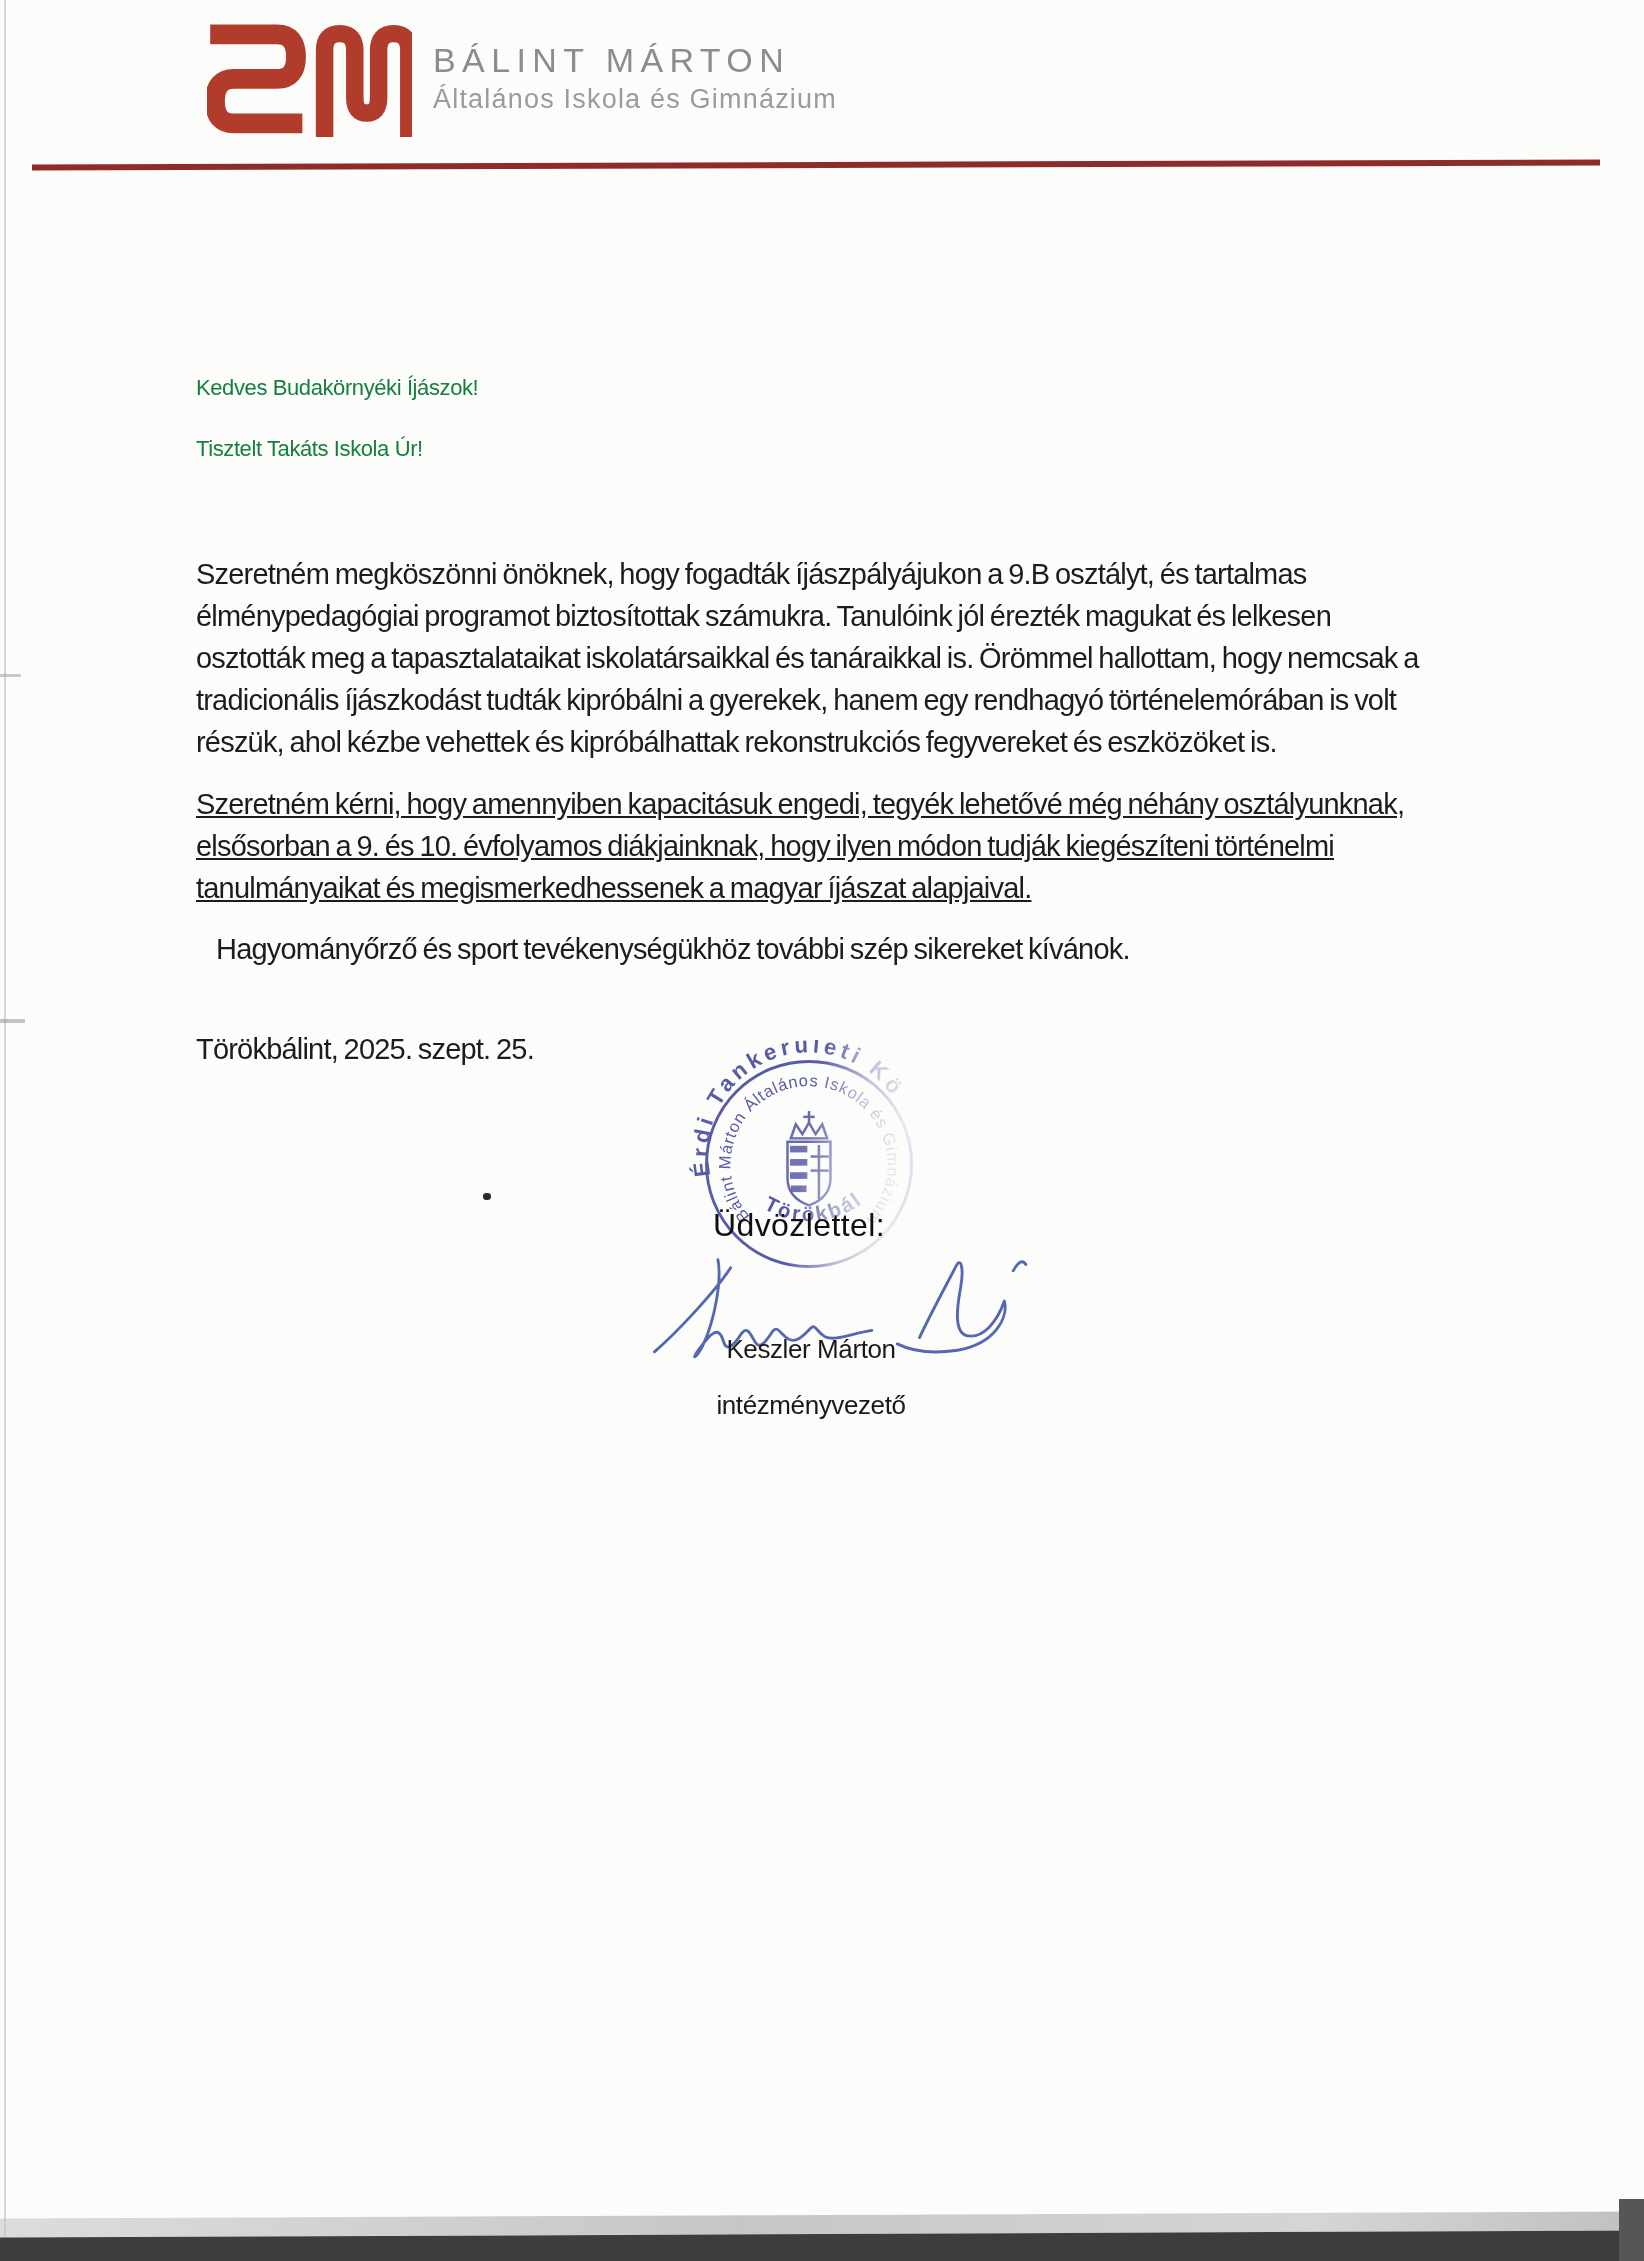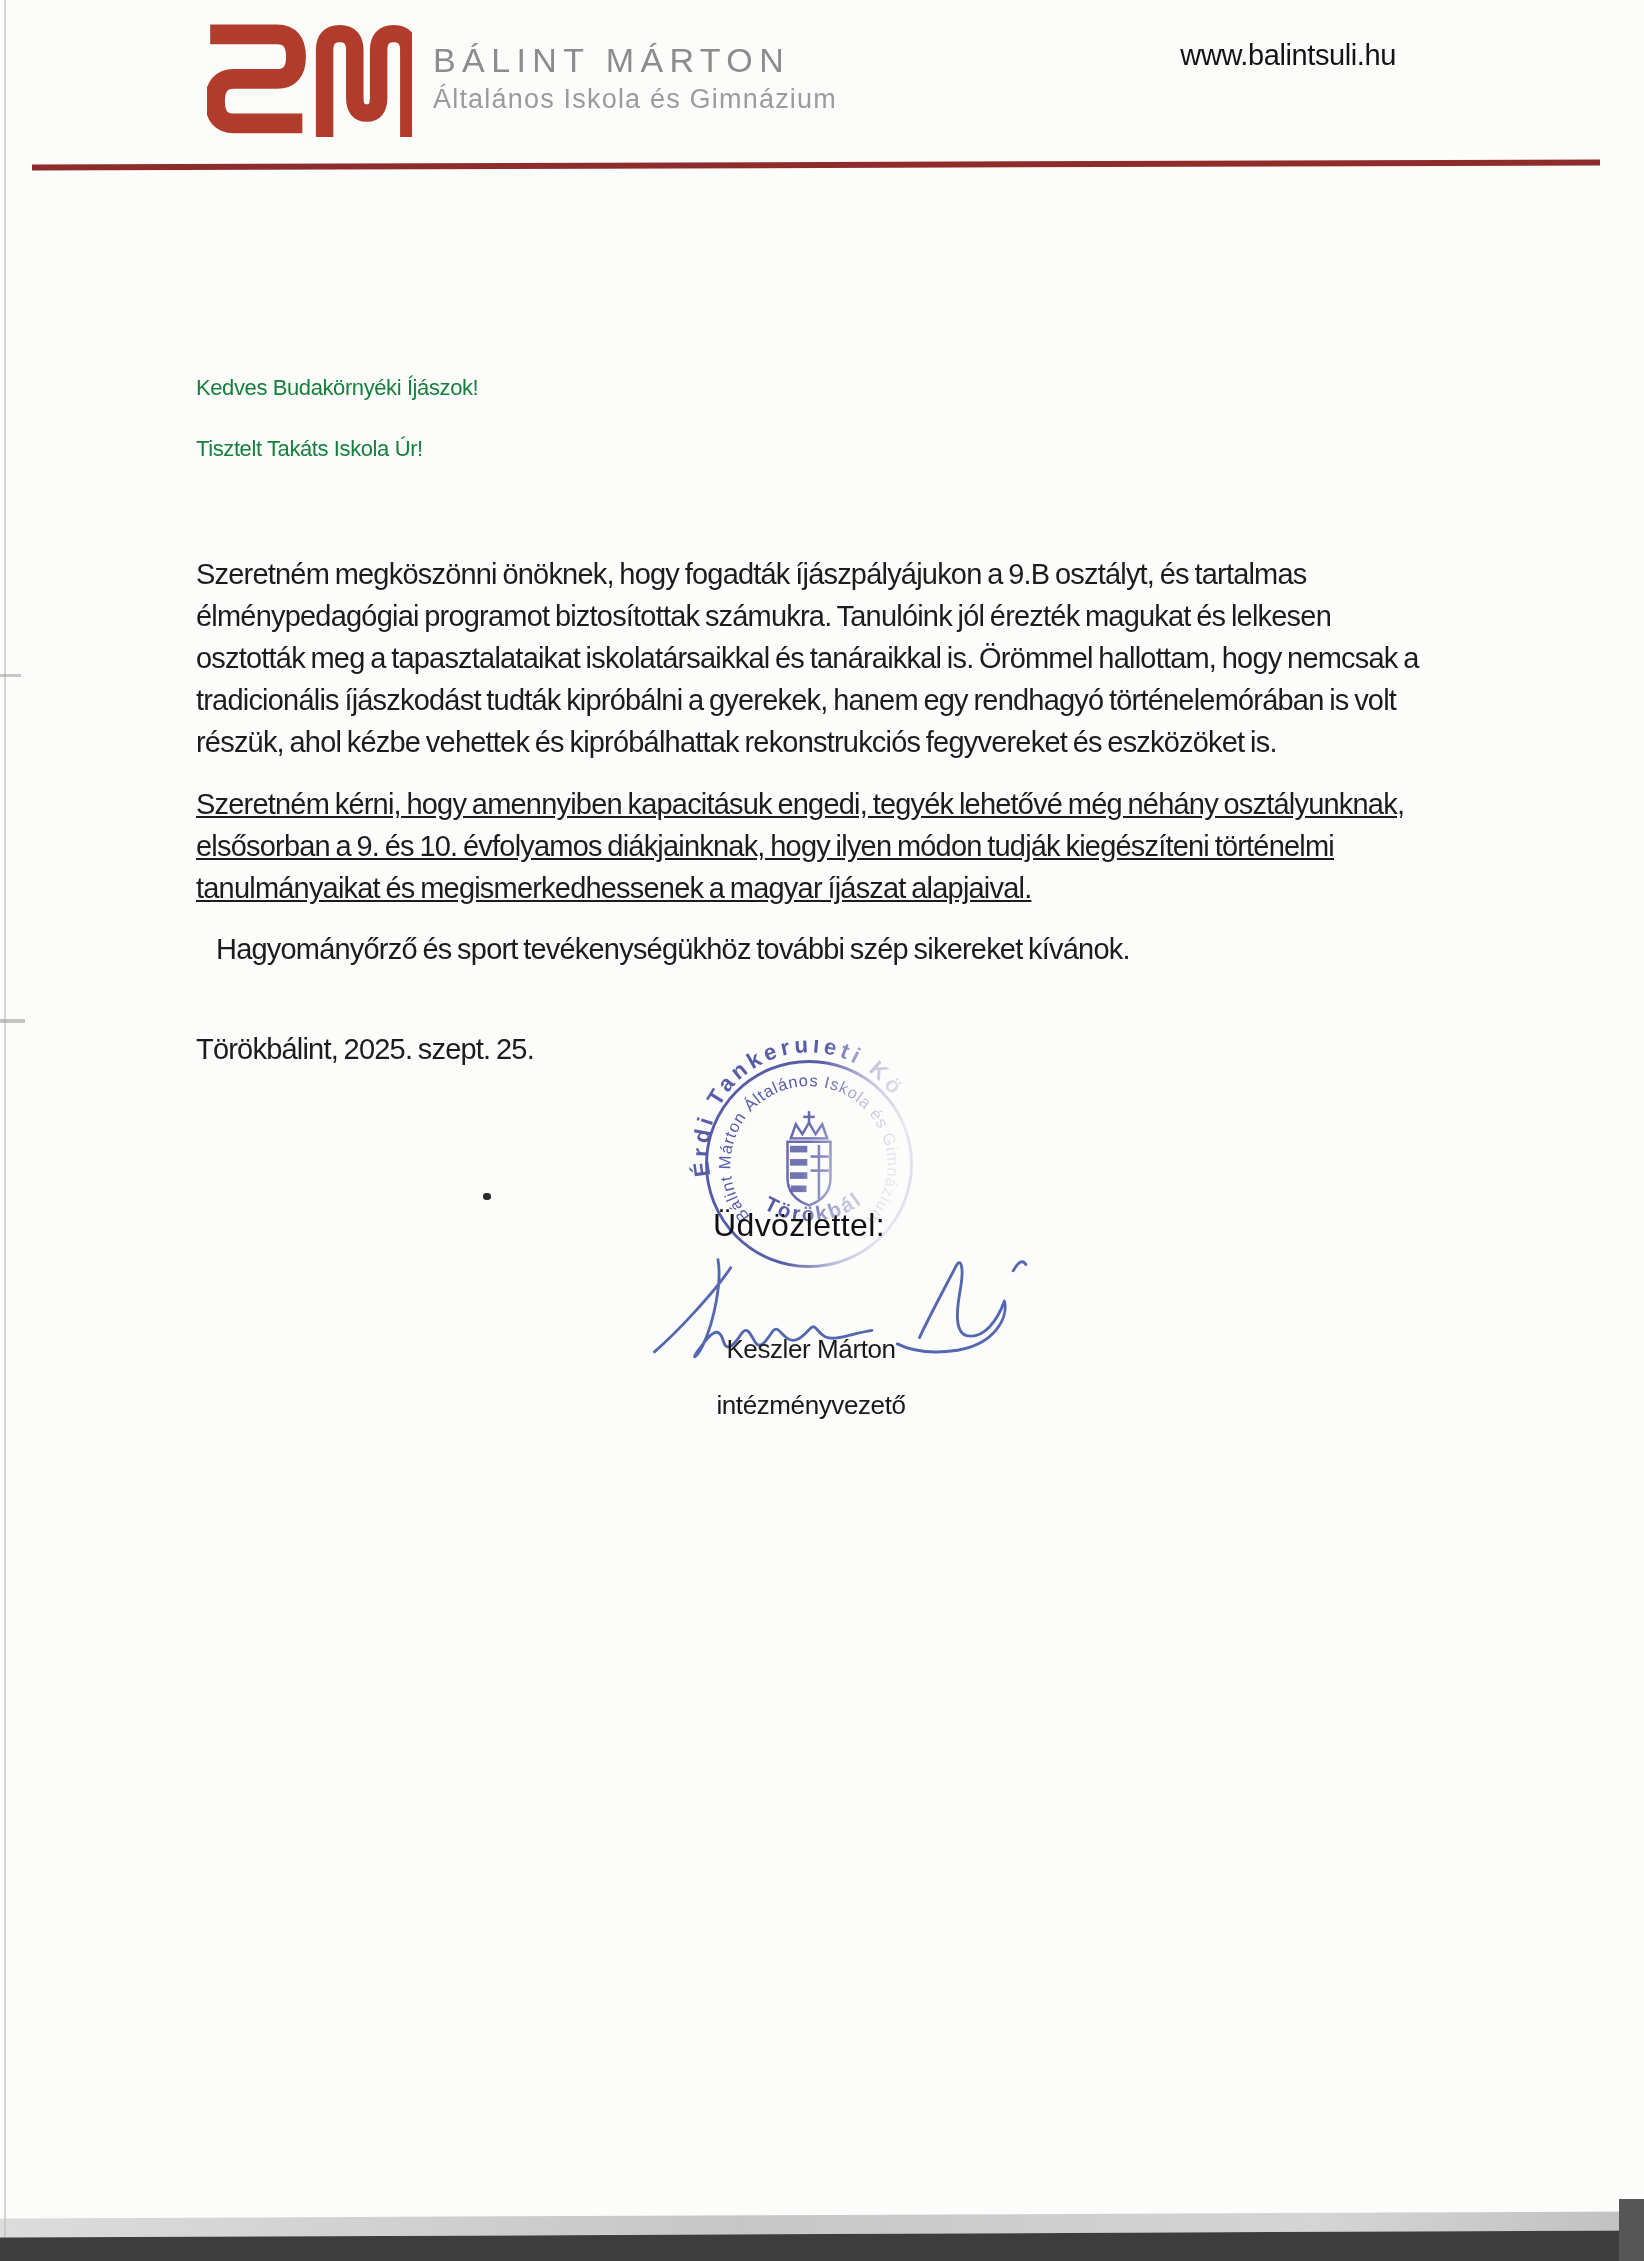--- a/index.html
+++ b/index.html
@@ -27,21 +27,20 @@
   <path d="M 4 13 L 88 13 Q 112 13 112 41 Q 112 69 88 69 L 34 69 Q 10 69 10 97 Q 10 125 34 125 L 120 125" fill="none" stroke-width="25" stroke-linecap="butt" stroke="#b23c2b"></path>
 
   <path d="M 148 142 L 148 33 Q 148 12 167 12 Q 186 12 186 33 L 186 93 Q 186 112 201 112 Q 216 112 216 93 L 216 33 Q 216 12 235 12 Q 254 12 254 33 L 254 142" fill="none" stroke-width="22" stroke-linecap="butt" stroke="#b23c2b"></path>
 </svg>
 
 <div class="abs schoolname" style="left: 433px; top: 41px; color: rgb(140, 140, 140);">BÁLINT MÁRTON</div>
 
 <div class="abs schoolsub" style="left: 433px; top: 84px; color: rgb(155, 155, 155);">Általános Iskola és Gimnázium</div>
 
 <div class="abs address" style="left:919px;top:37px;width:477px;">
-  <div>www.balintsuli.hu</div>
 </div>
 
 <div class="abs divider" style="left: 32px; top: 162px; width: 1568px; background: rgb(142, 44, 44);"></div>
 
 <div class="abs salutation" style="left:196px;top:375px;">Kedves Budakörnyéki Íjászok!</div>
 
 <div class="abs salutation" style="left:196px;top:436px;">Tisztelt Takáts Iskola Úr!</div>
 
 <div class="abs bodytext" style="left:196px;top:553px;width:1224px;">Szeretném megköszönni önöknek, hogy fogadták íjászpályájukon a 9.B osztályt, és tartalmas élménypedagógiai programot biztosítottak számukra. Tanulóink jól érezték magukat és lelkesen osztották meg a tapasztalataikat iskolatársaikkal és tanáraikkal is. Örömmel hallottam, hogy nemcsak a tradicionális íjászkodást tudták kipróbálni a gyerekek, hanem egy rendhagyó történelemórában is volt részük, ahol kézbe vehettek és kipróbálhattak rekonstrukciós fegyvereket és eszközöket is.</div>
 

